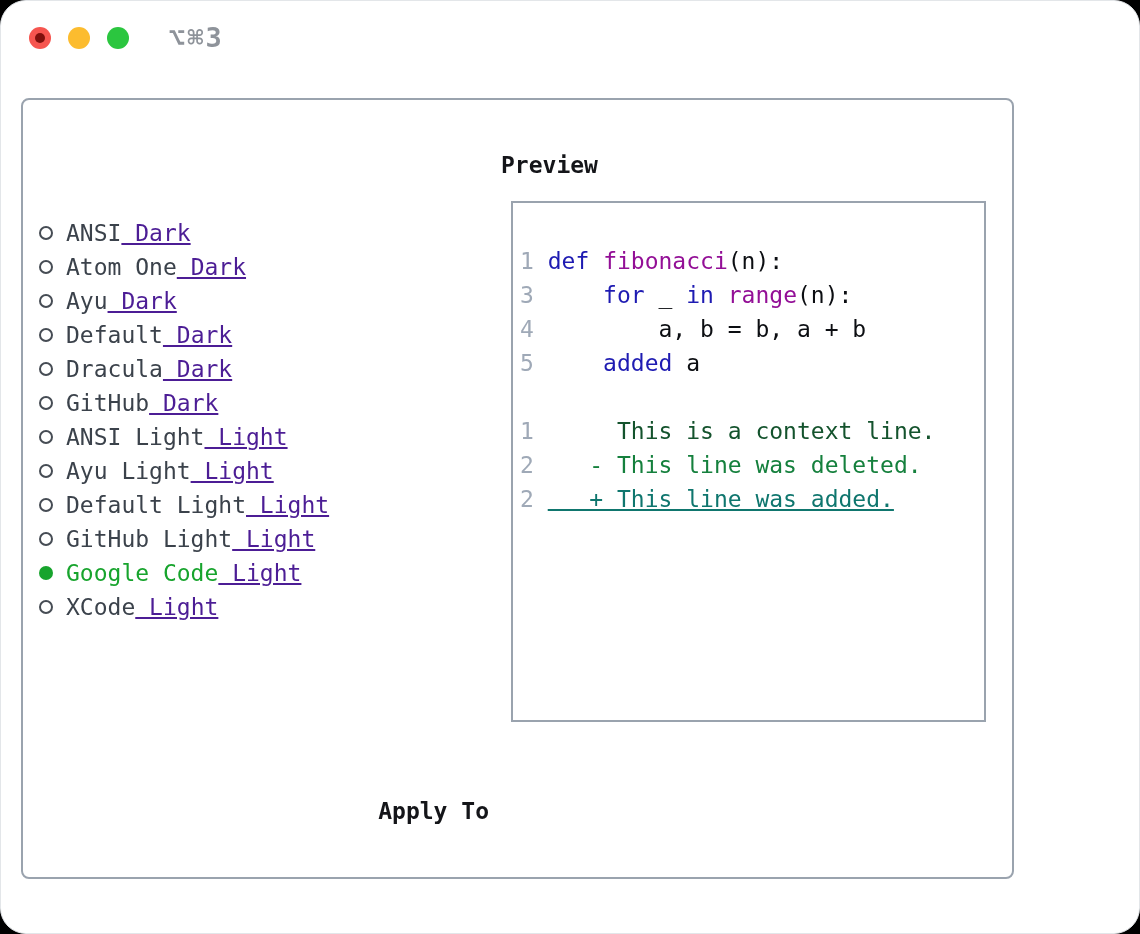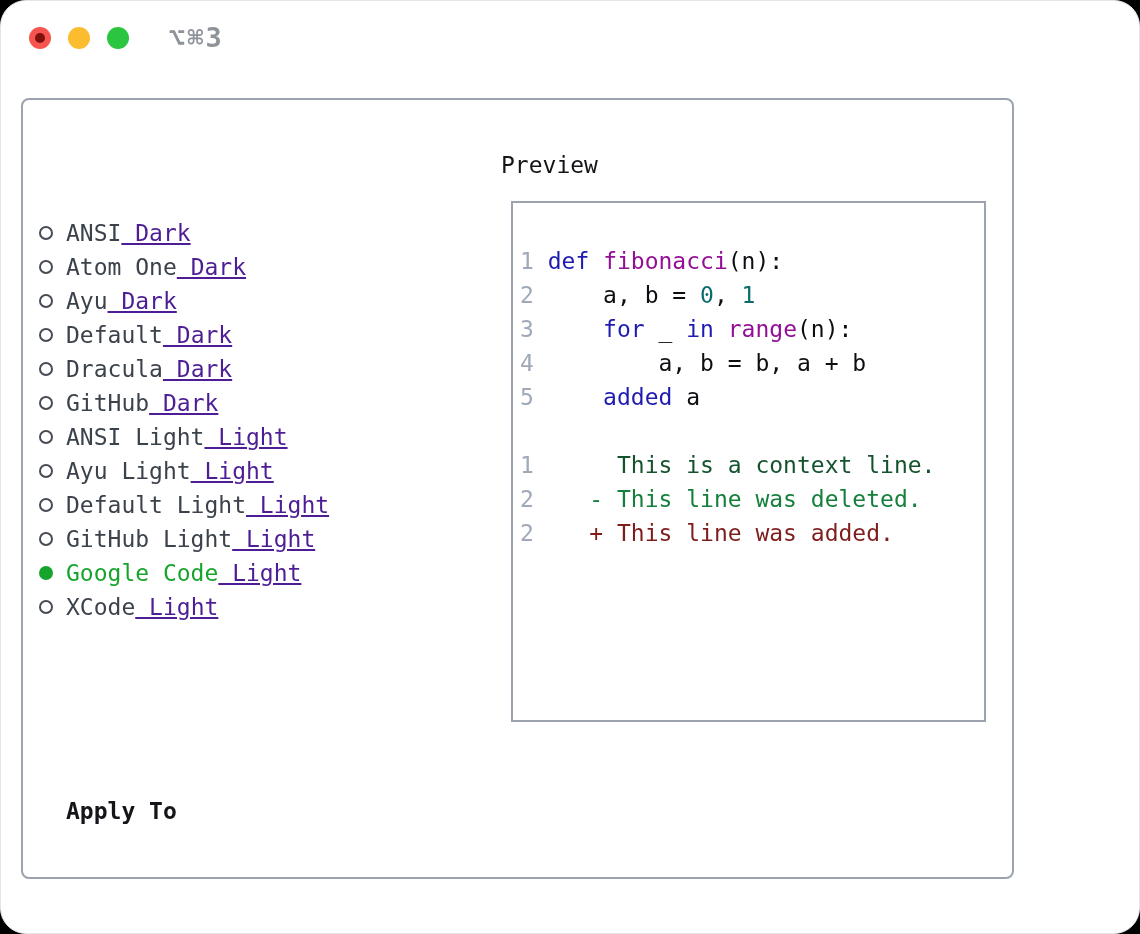--- a/index.html
+++ b/index.html
@@ -38,38 +38,38 @@
   .hdr{font-weight:700;color:#141519;}
   .bullet{display:inline-block;width:27px;font-weight:700;color:#141519;}
   .circle{
     display:inline-block;width:14px;height:14px;box-sizing:border-box;
     border:2.5px solid #464c54;border-radius:50%;vertical-align:middle;margin-top:-4px;
   }
   .circle.sel{border:none;background:#17a42d;}
   .name{color:#3b424b;}
   .sel-text{color:#17a42d;}
   .muted{color:#4c1d95;text-decoration:underline;}
-  .indent{padding-left:27px;}
+  .indent{padding-left:27px;text-align:right;}
   .spacer{height:34px;}
   
-  .preview-hdr{position:absolute;left:478px;top:48px;height:34px;line-height:34px;font-weight:400;color:#141519;}
+  .preview-hdr{position:absolute;left:478px;top:48px;height:34px;line-height:34px;font-weight:700;color:#141519;}
   .preview-box{
     position:absolute;left:488px;top:101px;width:475px;height:521px;
     border:2px solid #9aa3ae;box-sizing:border-box;background:#ffffff;
   }
   .code{padding:41px 0 0 7px;}
   .code-line{height:34px;line-height:34px;white-space:pre;font-size:23px;}
   .ln{color:#9fa9b7;}
   .kw{color:#1e1bb2;}
   .ty{color:#930f96;}
   .lit{color:#0b6b6e;}
   .pl{color:#0c0e12;}
   .ctx{color:#14532d;}
   .del{color:#15803d;}
-  .add{color:#7f1d1d;}
+  .add{color:#0f766e;text-decoration:underline;}
 </style>
 </head>
 <body>
 
 <div class="window">
 
   <div class="titlebar">
     <span class="dot red">
         <span class="inner-dot"></span>
       </span>
@@ -86,21 +86,20 @@
       <div class="row indent"><span class="hdr">Apply To</span></div>
       
       
       
     </div>
 
     <div class="preview-hdr">Preview</div>
     <div class="preview-box">
       <div class="code" id="code-lines">
           <div class="code-line"><span class="ln">1</span> <span class="kw">def</span><span class="pl"> </span><span class="ty">fibonacci</span><span class="pl">(n):</span></div>
-          <div class="code-line"><span class="ln">2</span> <span class="pl">    a, b = </span><span class="lit">0</span><span class="pl">, </span><span class="lit">1</span></div>
           <div class="code-line"><span class="ln">3</span> <span class="pl">    </span><span class="kw">for</span><span class="pl"> _ </span><span class="kw">in</span><span class="pl"> </span><span class="ty">range</span><span class="pl">(n):</span></div>
           <div class="code-line"><span class="ln">4</span> <span class="pl">        a, b = b, a + b</span></div>
           <div class="code-line"><span class="ln">5</span> <span class="pl">    </span><span class="kw">added</span><span class="pl"> a</span></div>
           <div class="code-line">&nbsp;</div>
           <div class="code-line"><span class="ln">1</span> <span class="ctx">     This is a context line.</span></div>
           <div class="code-line"><span class="ln">2</span> <span class="del">   - This line was deleted.</span></div>
           <div class="code-line"><span class="ln">2</span> <span class="add">   + This line was added.</span></div>
         </div>
     </div>
 

